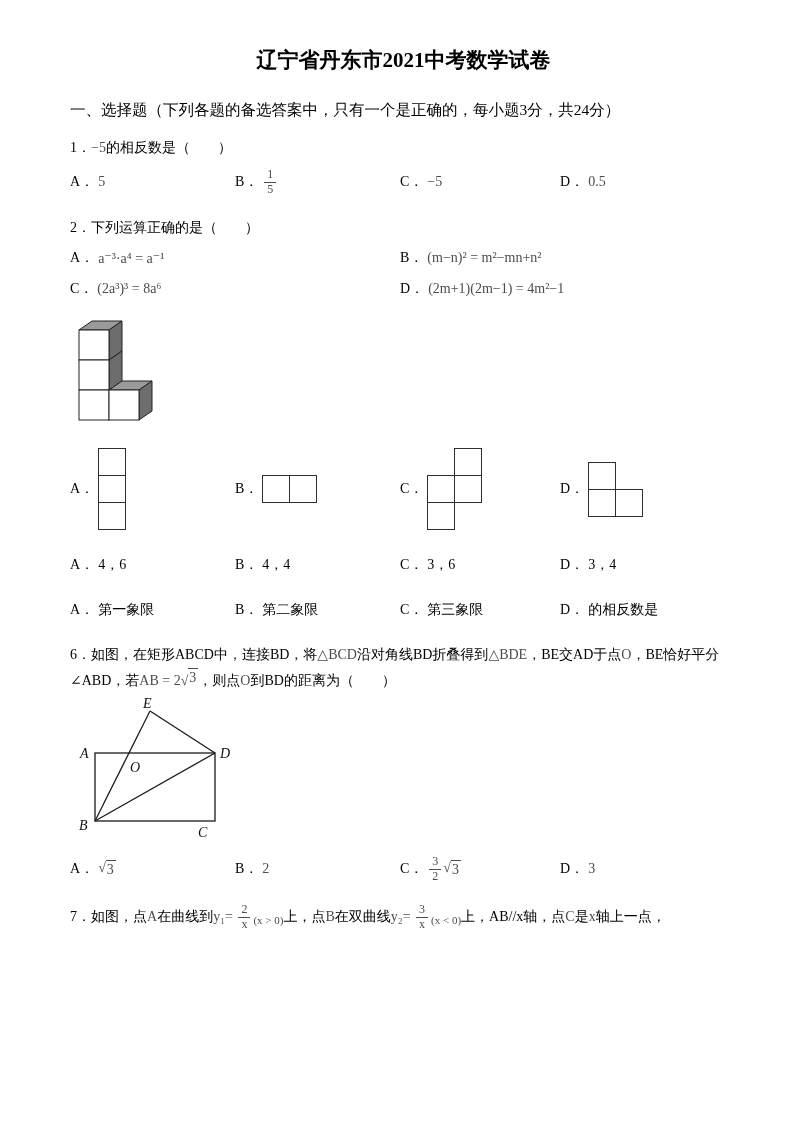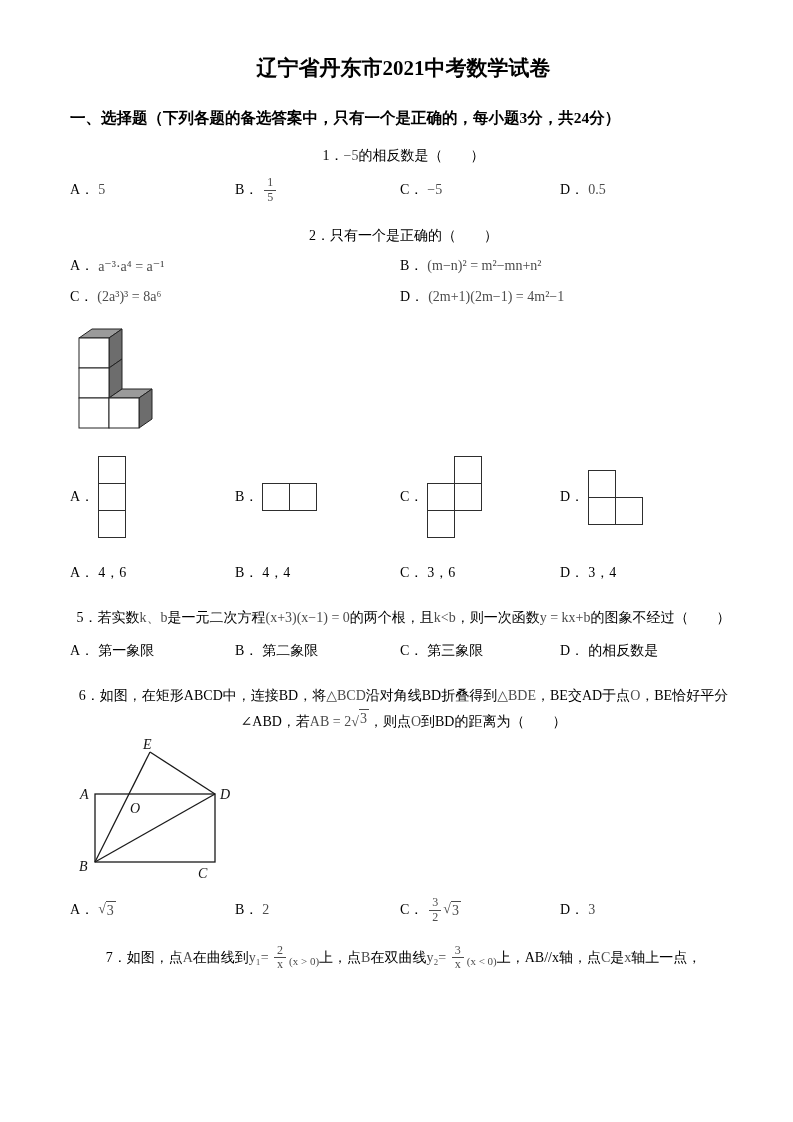--- a/index.html
+++ b/index.html
@@ -1,21 +1,21 @@
 <!DOCTYPE html>
 <html><head>
 <meta charset="utf-8">
 <style>
   html,body{margin:0;padding:0;background:#fff;}
   body{width:793px;height:1122px;font-family:"Liberation Serif","DejaVu Serif",serif;color:#000;}
   .page{box-sizing:border-box;width:793px;height:1122px;padding:46px 56px 0 70px;overflow:hidden;background:#fff;}
-  .title{text-align:center;font-size:21px;font-weight:bold;margin:8px 0 26px 0;}
-  .sec-heading{font-size:15.5px;font-weight:bold;margin:0 0 14px 0;}
+  .title{text-align:center;font-size:21px;font-weight:bold;margin:0 0 26px 0;}
+  .sec-heading{font-size:15.5px;font-weight:normal;margin:0 0 14px 0;}
   .q{margin-bottom:19px;}
-  .stem{font-size:14px;line-height:1.85;margin:0;text-align:center;}
+  .stem{font-size:14px;line-height:1.85;margin:0;}
   .opts4{display:grid;grid-template-columns:165px 165px 160px 1fr;font-size:14px;align-items:center;margin-top:7px;min-height:26px;}
   .opts2{display:grid;grid-template-columns:330px 1fr;font-size:14px;align-items:center;margin-top:8px;row-gap:13px;}
   .opt{display:flex;align-items:center;}
   .lab{margin-right:4px;}
   .m{font-family:"Liberation Serif","DejaVu Serif",serif;color:#4c4c4c;}
   .mi{}
   .frac{display:inline-flex;flex-direction:column;align-items:center;vertical-align:middle;line-height:1.15;font-size:12px;margin:0 2px;color:#4c4c4c;}
   .frac .den{border-top:1px solid #4c4c4c;}
   .frac>span{padding:0 3px;}
   .cond{font-size:11px;color:#4c4c4c;vertical-align:-4px;margin-left:1px;}
@@ -55,21 +55,21 @@
           <span class="m">−5</span>
         </span>
       <span class="opt">
           <span class="lab">D．</span>
           <span class="m">0.5</span>
         </span>
     </div>
   </div>
 
   <div class="q">
-    <p class="stem"><span>2．</span><span>只有一个是正确的（　　）</span></p>
+    <p class="stem"><span>2．</span><span>下列运算正确的是（　　）</span></p>
     <div class="opts2">
       <span class="opt">
           <span class="lab">A．</span>
           <span class="m mi">a⁻³·a⁴ = a⁻¹</span>
         </span>
       <span class="opt">
           <span class="lab">B．</span>
           <span class="m mi">(m−n)² = m²−mn+n²</span>
         </span>
       <span class="opt">
@@ -150,21 +150,20 @@
           <span>3，6</span>
         </span>
       <span class="opt">
           <span class="lab">D．</span>
           <span>3，4</span>
         </span>
     </div>
   </div>
 
   <div class="q">
-    <p class="stem"><span>5．</span><span>若实数</span><span class="m mi">k、b</span><span>是一元二次方程</span><span class="m mi">(x+3)(x−1) = 0</span><span>的两个根，且</span><span class="m mi">k&lt;b</span><span>，则一次函数</span><span class="m mi">y = kx+b</span><span>的图象不经过（　　）</span></p>
     <div class="opts4">
       <span class="opt">
           <span class="lab">A．</span>
           <span>第一象限</span>
         </span>
       <span class="opt">
           <span class="lab">B．</span>
           <span>第二象限</span>
         </span>
       <span class="opt">

